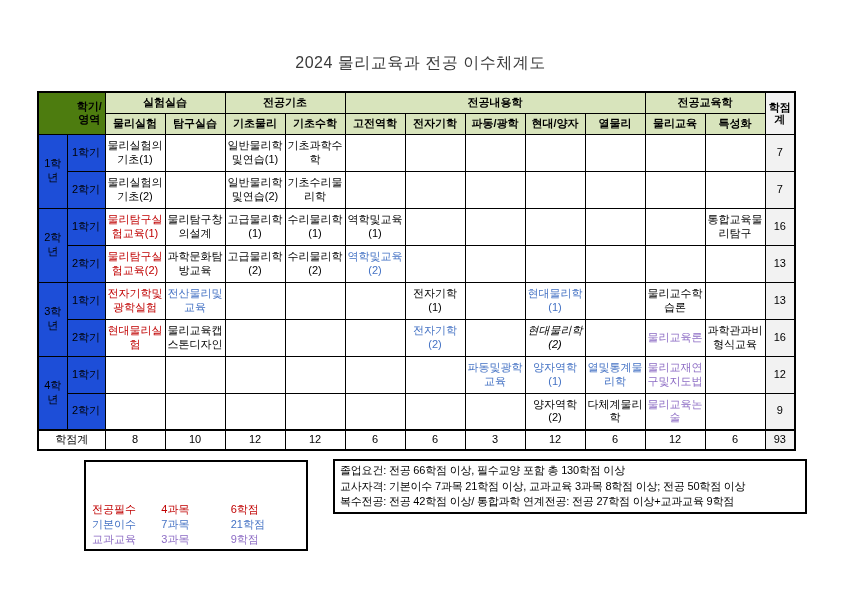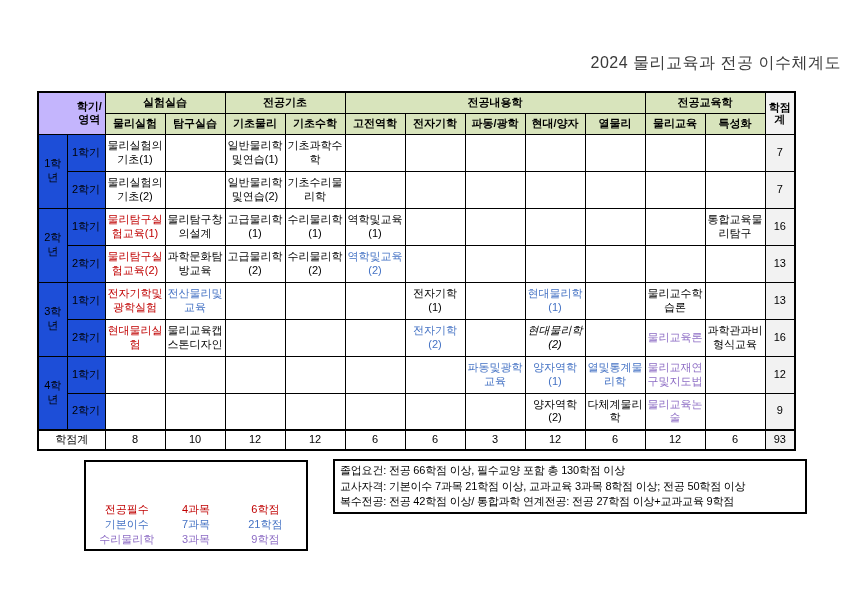--- a/index.html
+++ b/index.html
@@ -1,41 +1,41 @@
 <!DOCTYPE html>
 <html><head>
 <meta charset="utf-8">
 <style>
   html,body{margin:0;padding:0;background:#fff;}
   .page{position:relative;width:841px;height:595px;background:#fff;overflow:hidden;
         font-family:"Liberation Sans","DejaVu Sans",sans-serif;color:#000;}
-  .title{position:absolute;top:53px;left:0;width:100%;text-align:right;
+  .title{position:absolute;top:53px;left:0;width:100%;text-align:center;
          font-size:16px;color:#3a3a3a;letter-spacing:0.5px;}
   table.curriculum{position:absolute;left:37px;top:91px;border-collapse:collapse;
          table-layout:fixed;border:2px solid #000;}
   .curriculum th,.curriculum td{border:1px solid #000;font-size:11px;padding:0 1px;
          text-align:center;vertical-align:middle;word-break:break-all;line-height:1.25;
          overflow:hidden;}
   .curriculum thead tr{height:21px;}
   .curriculum th{background:#d8e4bc;font-weight:bold;}
-  .curriculum th.corner{background:#c4b5fd;padding-left:36px;}
+  .curriculum th.corner{background:#4d7c0f;padding-left:36px;}
   .curriculum th.credit-h{background:#f2f2f2;line-height:1.15;}
   .curriculum tbody tr{height:37px;}
   .curriculum tr.total-row{height:20px;}
   .curriculum tr.total-row td{border-top:2px solid #000;}
   td.side{background:#1d4ed8;}
   td.credit{background:#f2f2f2;}
   td.total-label{font-weight:normal;background:#fff;}
   .c-required{color:#c00000;margin-top:38px;}
   .c-basic{color:#4472c4;}
   .c-subject{color:#8c6bc4;}
   .i{font-style:italic;}
   .legend{position:absolute;left:84px;top:460px;width:208px;border:2px solid #000;
           padding:2px 6px;font-size:11px;line-height:15px;background:#fff;}
-  .legend-row{display:grid;grid-template-columns:1fr 1fr 1fr;text-align:center;}
+  .legend-row{display:grid;grid-template-columns:1fr 1fr 1fr;}
   .notes{position:absolute;left:333px;top:459px;width:460px;border:2px solid #000;
          padding:2px 5px;font-size:11px;line-height:15.5px;background:#fff;
          white-space:nowrap;letter-spacing:-0.2px;}
 </style>
 </head>
 <body>
 
 <div class="page">
 
   <div class="title">2024 물리교육과 전공 이수체계도</div>
@@ -228,21 +228,21 @@
         <span>전공필수</span>
         <span>4과목</span>
         <span>6학점</span>
       </div>
       <div class="legend-row c-basic">
         <span>기본이수</span>
         <span>7과목</span>
         <span>21학점</span>
       </div>
       <div class="legend-row c-subject">
-        <span>수리물리학</span>
+        <span>교과교육</span>
         <span>3과목</span>
         <span>9학점</span>
       </div>
     </div>
 
   <div class="notes" id="notes">
       <div>졸업요건: 전공 66학점 이상, 필수교양 포함 총 130학점 이상</div>
       <div>교사자격: 기본이수 7과목 21학점 이상, 교과교육 3과목 8학점 이상; 전공 50학점 이상</div>
       <div>복수전공: 전공 42학점 이상/ 통합과학 연계전공: 전공 27학점 이상+교과교육 9학점</div>
     </div>

